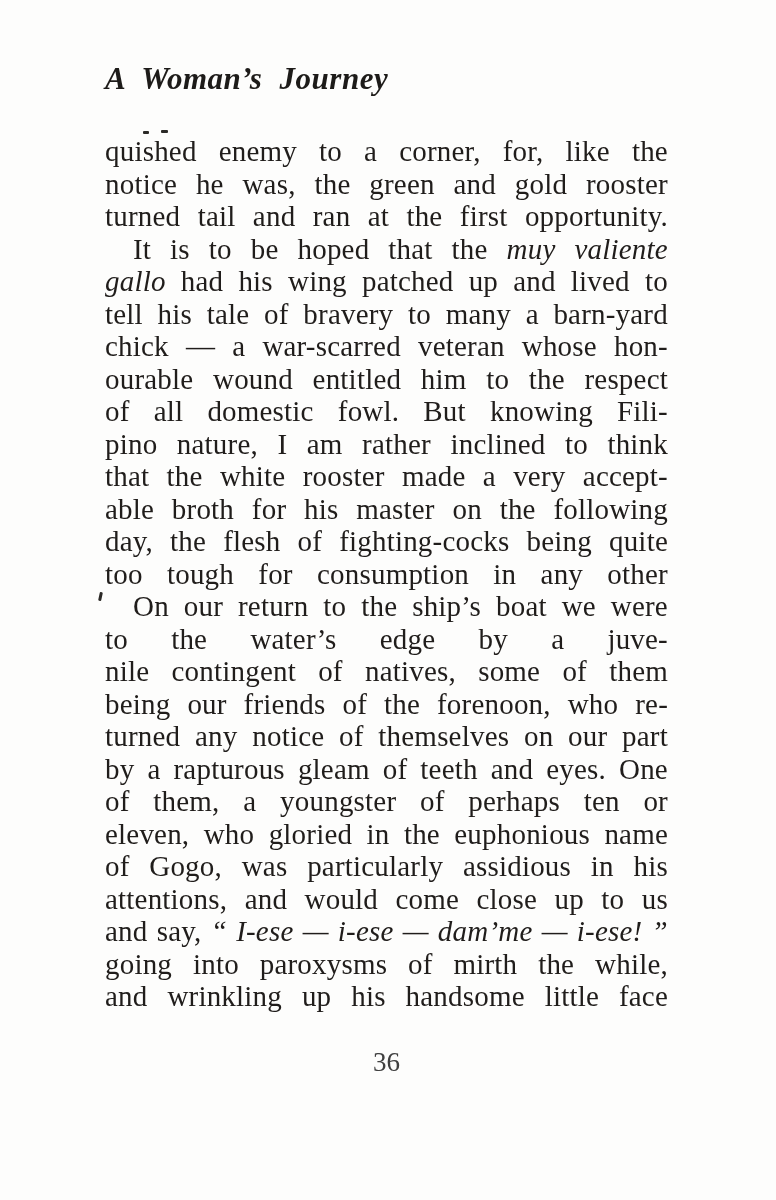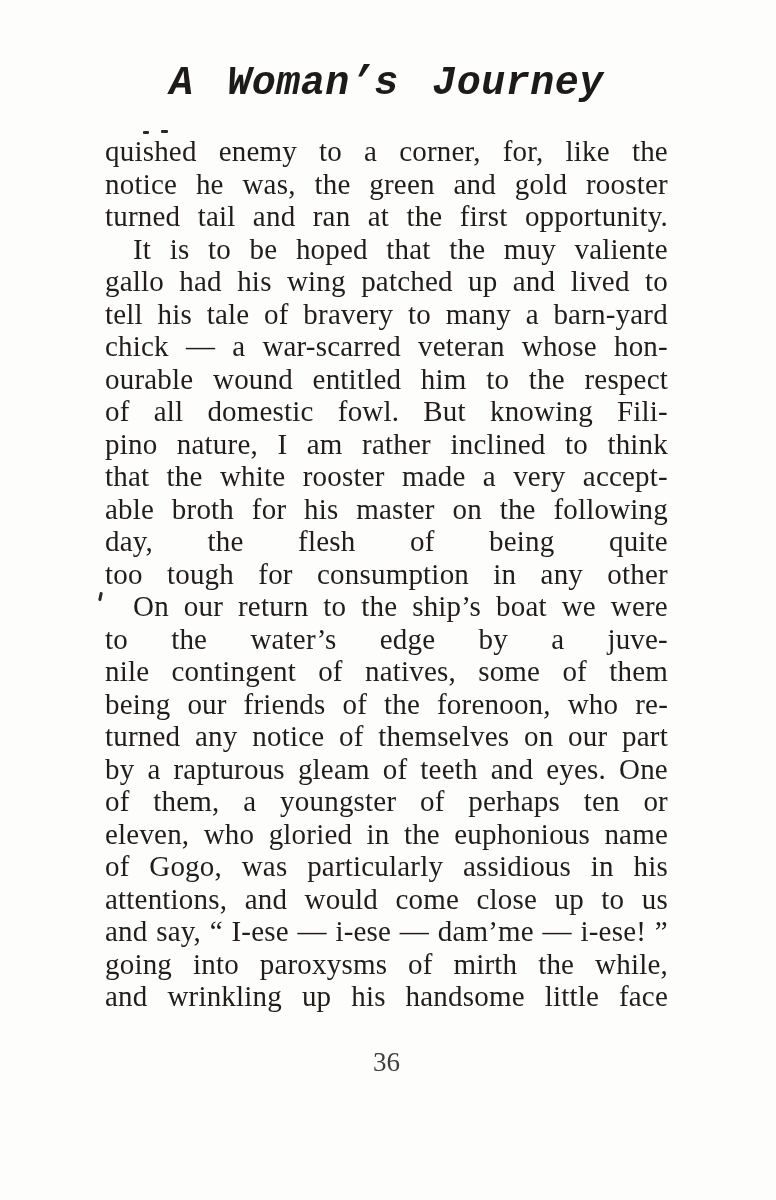--- a/index.html
+++ b/index.html
@@ -12,30 +12,29 @@
     font-family: "Liberation Serif", "DejaVu Serif", serif;
     color: #201d1b;
   }
   .page { position: absolute; inset: 0; }
 
   .running-header {
     position: absolute;
     top: 62px;
     left: 105px;
     width: 563px;
-    text-align: center;
+    text-align: left;
     font-style: italic;
     font-weight: bold;
-    font-size: 40px;
+    font-size: 31px;
     line-height: 1.1;
     letter-spacing: 0.5px;
     word-spacing: 9px;
     color: #1d1b19;
     white-space: nowrap;
-    font-family: Liberation Mono, monospace;
   }
 
   .text-block {
     position: absolute;
     top: 135px;
     left: 105px;
     width: 563px;
   }
 
   .line {
@@ -47,21 +46,21 @@
   }
   .line.just {
     display: flex;
     justify-content: space-between;
     align-items: baseline;
     white-space: normal;
   }
   .line.ind { padding-left: 28px; }
   .line:not(.just) { word-spacing: 4px; }
   .w { white-space: nowrap; }
-  .it { }
+  .it { font-style: italic; }
 
   .page-number {
     position: absolute;
     top: 1046px;
     left: 105px;
     width: 563px;
     text-align: center;
     font-size: 27px;
     line-height: 32px;
     color: #404040;
@@ -207,20 +206,21 @@
         <span class="w"><span>master</span></span> 
         <span class="w"><span>on</span></span> 
         <span class="w"><span>the</span></span> 
         <span class="w"><span>following</span></span> 
       </div>
       <div class="line just">
         <span class="w"><span>day,</span></span> 
         <span class="w"><span>the</span></span> 
         <span class="w"><span>flesh</span></span> 
         <span class="w"><span>of</span></span> 
+        <span class="w"><span>fighting-cocks</span></span> 
         <span class="w"><span>being</span></span> 
         <span class="w"><span>quite</span></span> 
       </div>
       <div class="line just">
         <span class="w"><span>too</span></span> 
         <span class="w"><span>tough</span></span> 
         <span class="w"><span>for</span></span> 
         <span class="w"><span>consumption</span></span> 
         <span class="w"><span>in</span></span> 
         <span class="w"><span>any</span></span> 

